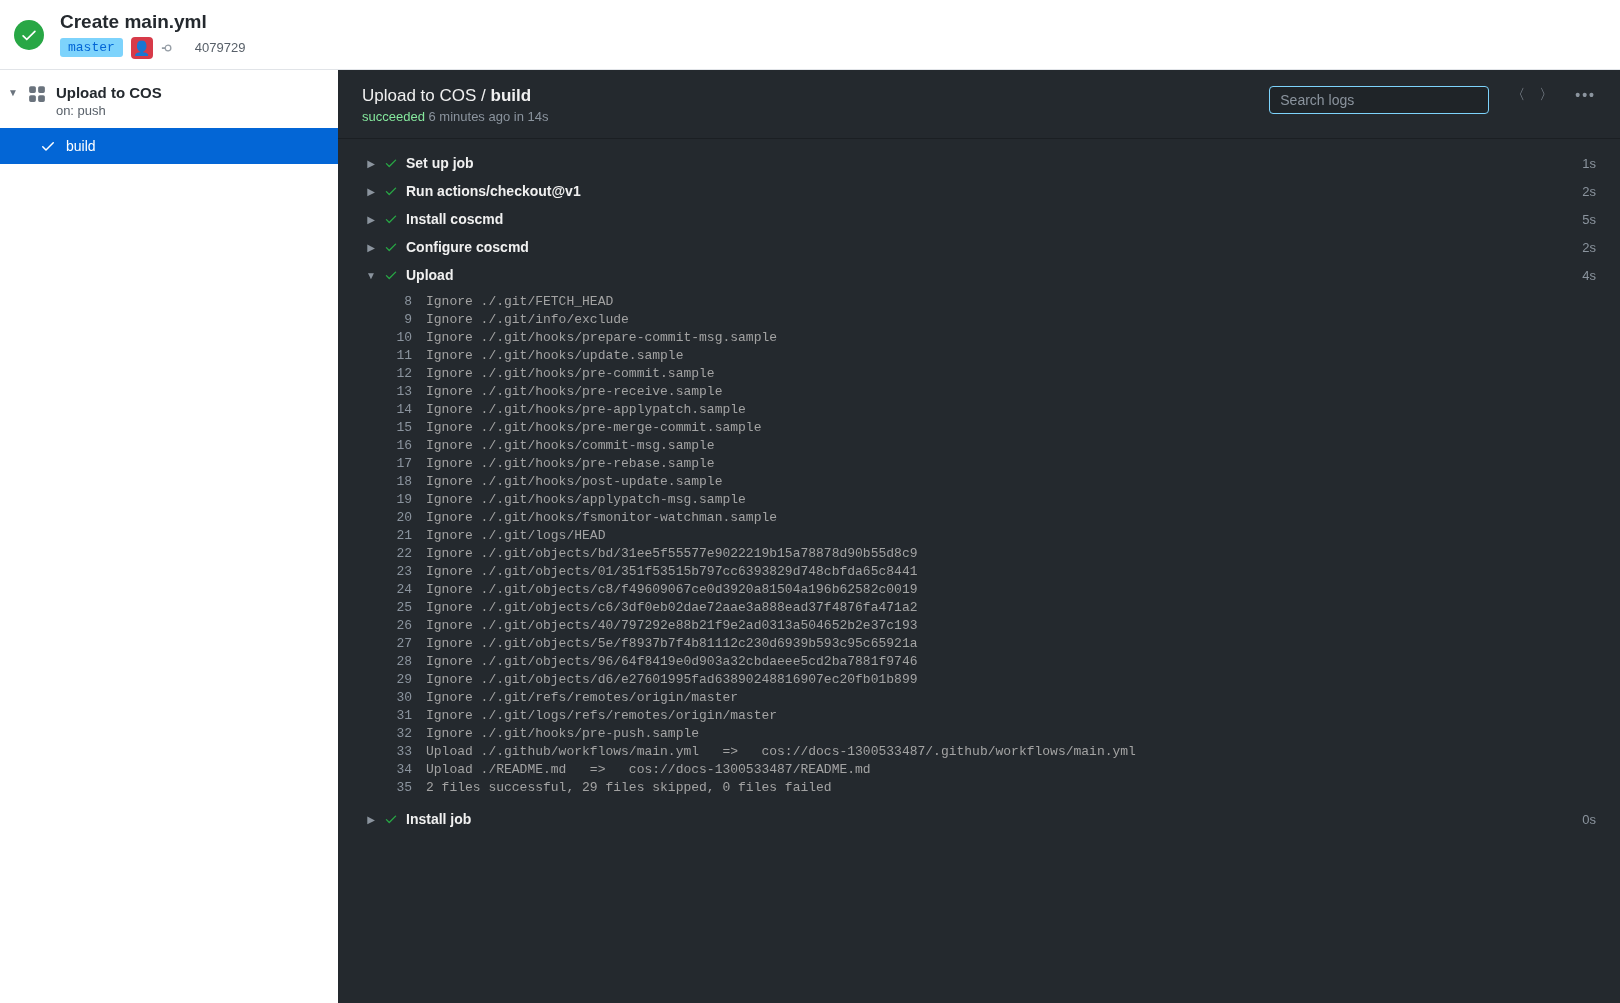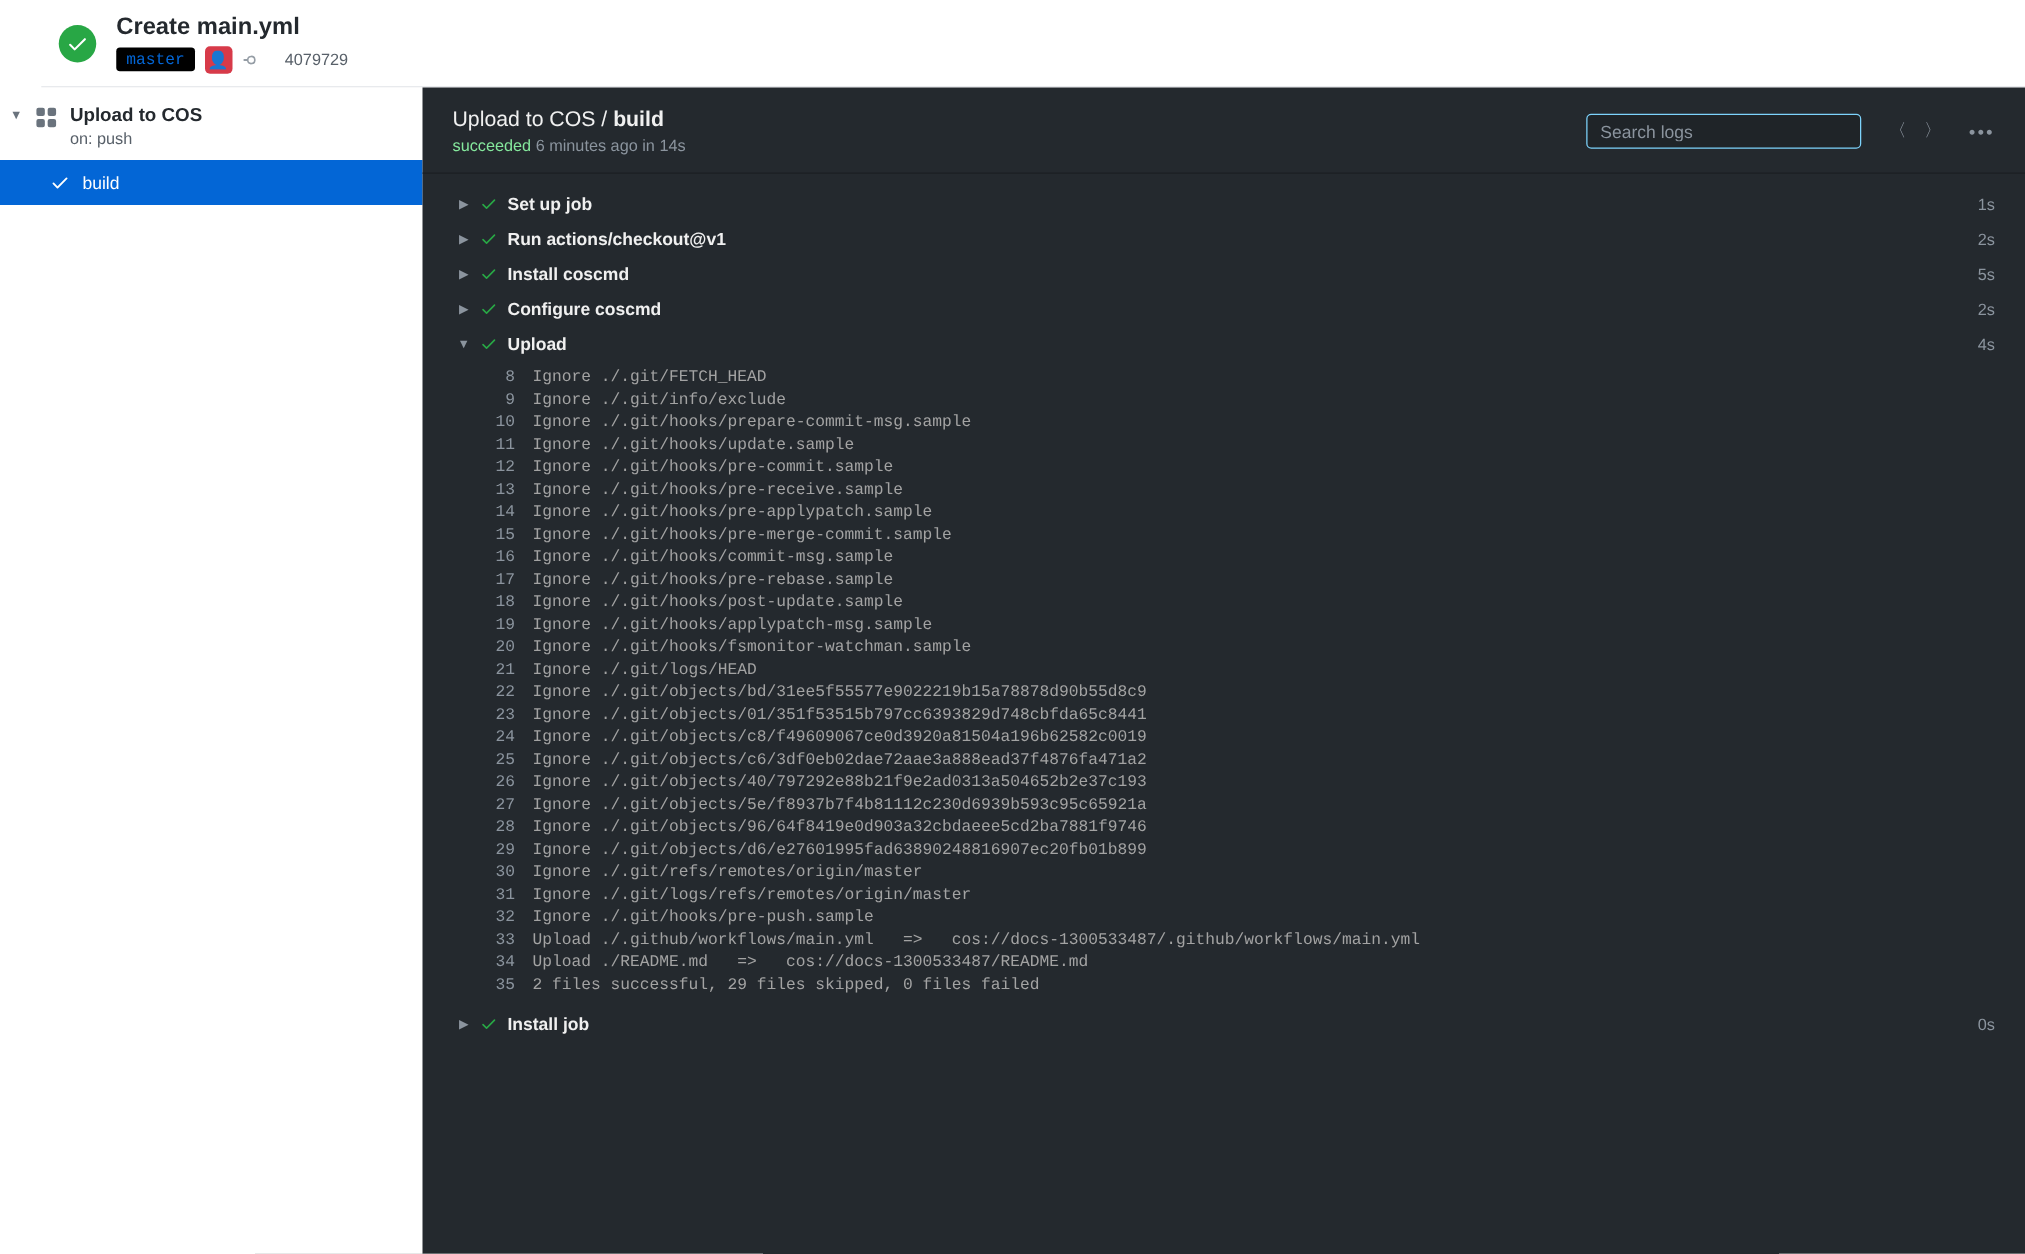--- a/index.html
+++ b/index.html
@@ -1,25 +1,25 @@
 <!DOCTYPE html>
 <html><head>
 <meta charset="utf-8">
 <style>
 * { margin: 0; padding: 0; box-sizing: border-box; }
 body { font-family: -apple-system, BlinkMacSystemFont, "Segoe UI", Helvetica, Arial, sans-serif; font-size: 14px; background: #fff; color: #24292e; width: 1620px; height: 1003px; overflow: hidden; }
 
 
-.top-header { display: flex; align-items: center; padding: 12px 14px; border-bottom: 1px solid #e1e4e8; height: 70px; margin-left: 33px; }
+.top-header { display: flex; align-items: center; padding: 12px 14px; border-bottom: 1px solid #e1e4e8; height: 70px; }
 .top-status { width: 30px; height: 30px; border-radius: 50%; background: #28a745; display: flex; align-items: center; justify-content: center; margin-right: 16px; flex-shrink: 0; }
 .top-status svg { width: 18px; height: 18px; fill: #fff; }
 .title-block { display: flex; flex-direction: column; }
 .title-block h1 { font-size: 19px; font-weight: 600; margin-bottom: 4px; }
 .title-row2 { display: flex; align-items: center; gap: 8px; }
-.branch-label { background: #000000; color: #0366d6; font-family: SFMono-Regular, Consolas, "Liberation Mono", Menlo, monospace; font-size: 13px; padding: 2px 8px; border-radius: 3px; }
+.branch-label { background: #7dd3fc; color: #0366d6; font-family: SFMono-Regular, Consolas, "Liberation Mono", Menlo, monospace; font-size: 13px; padding: 2px 8px; border-radius: 3px; }
 .avatar { width: 22px; height: 22px; border-radius: 4px; background: #d73a49; display: flex; align-items: center; justify-content: center; }
 .avatar span { font-size: 14px; }
 .commit-meta { display: flex; align-items: center; color: #586069; font-size: 13px; gap: 20px; }
 .commit-meta svg { width: 14px; height: 14px; fill: #959da5; }
 
 
 .content { display: flex; height: calc(100% - 70px); }
 .sidebar { width: 338px; background: #fff; display: flex; flex-direction: column; }
 .main { flex: 1; background: #24292e; color: #f0f0f0; display: flex; flex-direction: column; }
 
@@ -28,21 +28,21 @@
 .workflow-header .caret { color: #6a737d; font-size: 10px; margin-top: 3px; cursor: pointer; }
 .workflow-header .wficon { color: #6a737d; margin-top: 1px; }
 .workflow-header .wficon svg { width: 18px; height: 18px; fill: #6a737d; }
 .workflow-titles h3 { font-size: 15px; font-weight: 600; }
 .workflow-titles .sub { color: #586069; font-size: 13px; margin-top: 2px; }
 .job-item { display: flex; align-items: center; height: 36px; padding: 0 14px 0 40px; cursor: pointer; gap: 10px; font-size: 14px; }
 .job-item.active { background: #0366d6; color: #fff; }
 .job-item svg { width: 16px; height: 16px; fill: #fff; }
 
 
-.main-header { display: flex; align-items: center; padding: 16px 24px 14px 24px; gap: 12px; }
+.main-header { display: flex; align-items: flex-start; padding: 16px 24px 14px 24px; gap: 12px; }
 .breadcrumb { flex: 1; }
 .breadcrumb .bc { font-size: 17px; }
 .breadcrumb .bc b { font-weight: 600; }
 .breadcrumb .status-line { font-size: 13px; color: #85e89d; margin-top: 3px; }
 .breadcrumb .status-line .grey { color: #8b949e; }
 .search-box { background: #1f2428; border: 1px solid #7dd3fc; color: #fde047; padding: 5px 10px; width: 220px; border-radius: 4px; font-size: 14px; }
 .search-box::placeholder { color: #8b949e; }
 .nav-arrows { display: flex; align-items: center; gap: 14px; color: #8b949e; margin-left: 10px; }
 .nav-arrows span, .kebab { cursor: pointer; font-size: 14px; }
 .kebab { margin-left: 8px; letter-spacing: 2px; font-weight: 700; }

